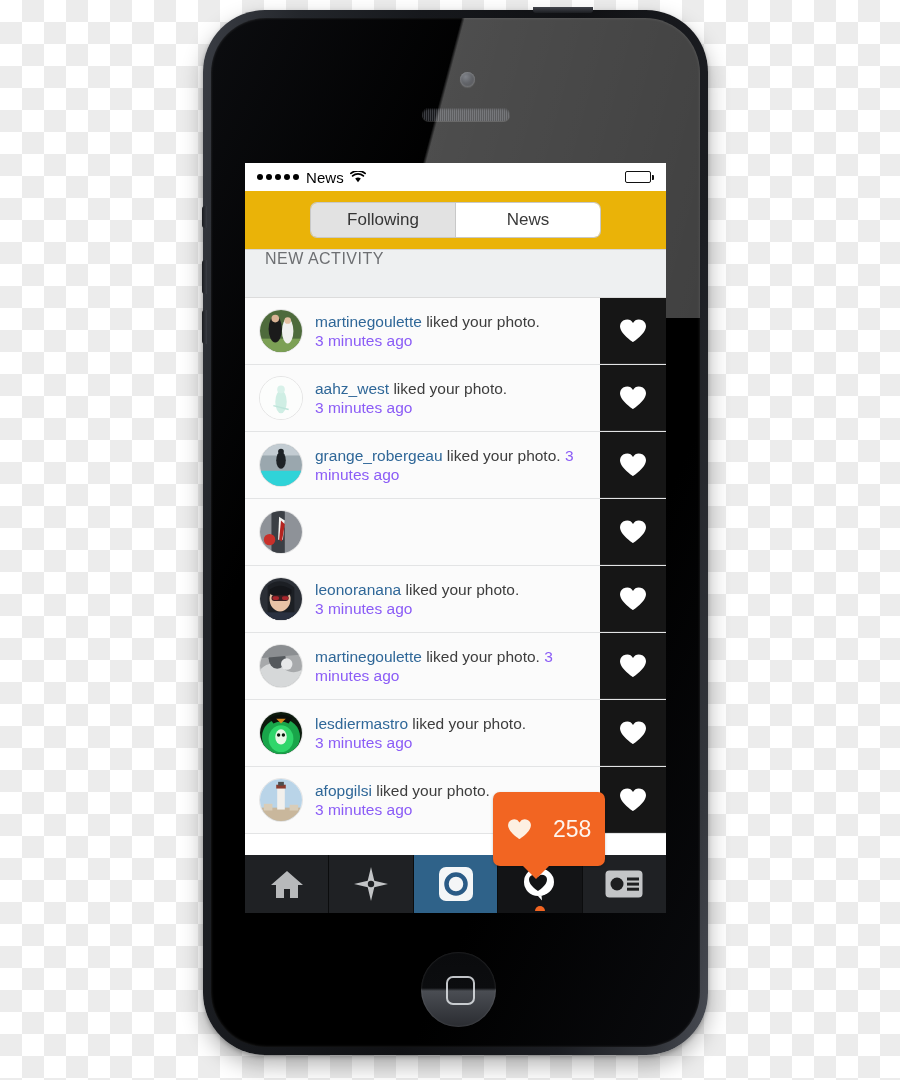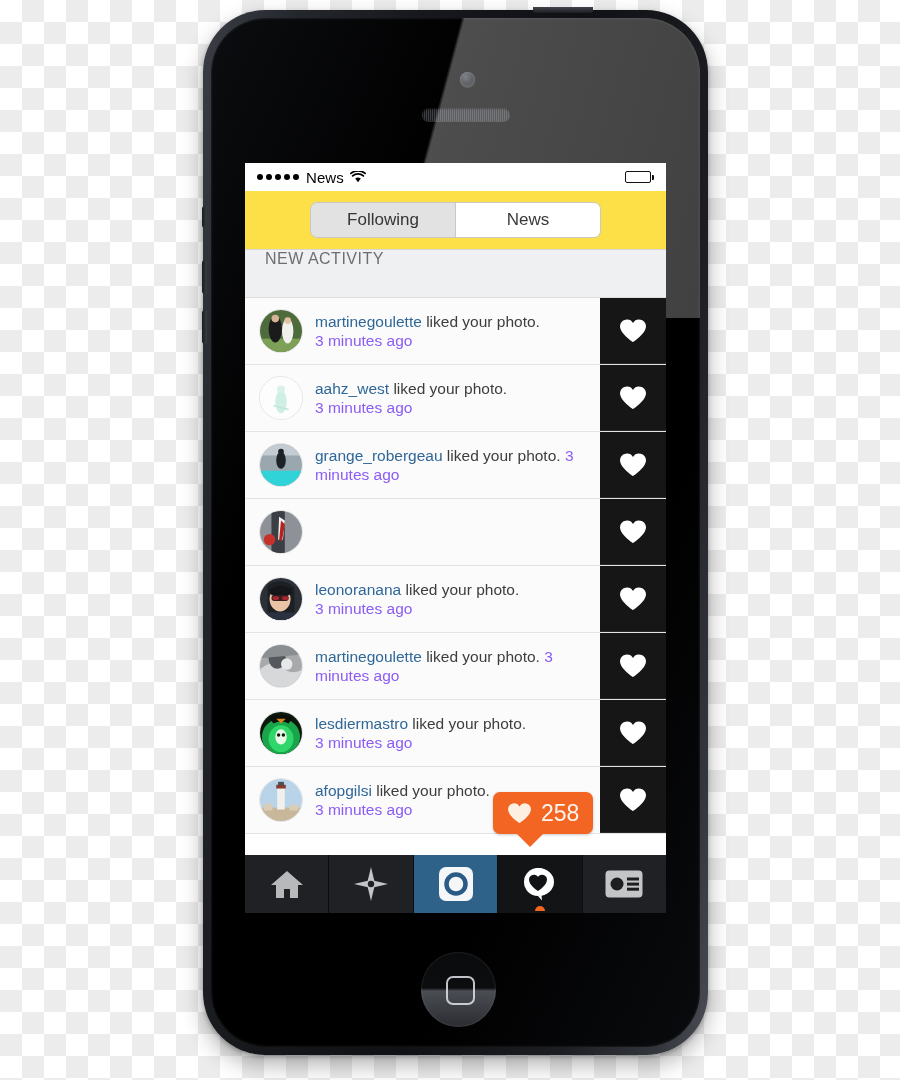--- a/index.html
+++ b/index.html
@@ -186,21 +186,21 @@
     width: 2px;
     height: 5px;
     background: #111;
     border-radius: 0 1px 1px 0;
     margin-left: 1px;
   }
 
   
   #segmented-bar {
     height: 58px;
-    background: #fde047;
+    background: #eab308;
     display: flex;
     align-items: center;
     justify-content: center;
     border-bottom: 1px solid #d6d6d6;
   }
   #segmented-control {
     display: flex;
     height: 34px;
     border-radius: 6px;
     overflow: hidden;
@@ -297,24 +297,24 @@
   #like-badge {
     position: absolute;
     left: 248px;
     top: 629px;
     z-index: 40;
   }
   #like-badge-body {
     background: #f26522;
     border-radius: 7px;
     height: 42px;
-    padding: 0 14px;
-    display: flex;
-    align-items: center;
-    gap: 9px;
+    padding: 16px 14px;
+    display: flex;
+    align-items: center;
+    gap: 21px;
     box-shadow: 0 1px 3px rgba(0,0,0,0.22);
   }
   #like-badge-count {
     color: #fdf5ef;
     font-size: 23px;
     font-weight: 500;
     line-height: 1;
   }
   #like-badge-tail {
     width: 0; height: 0;

